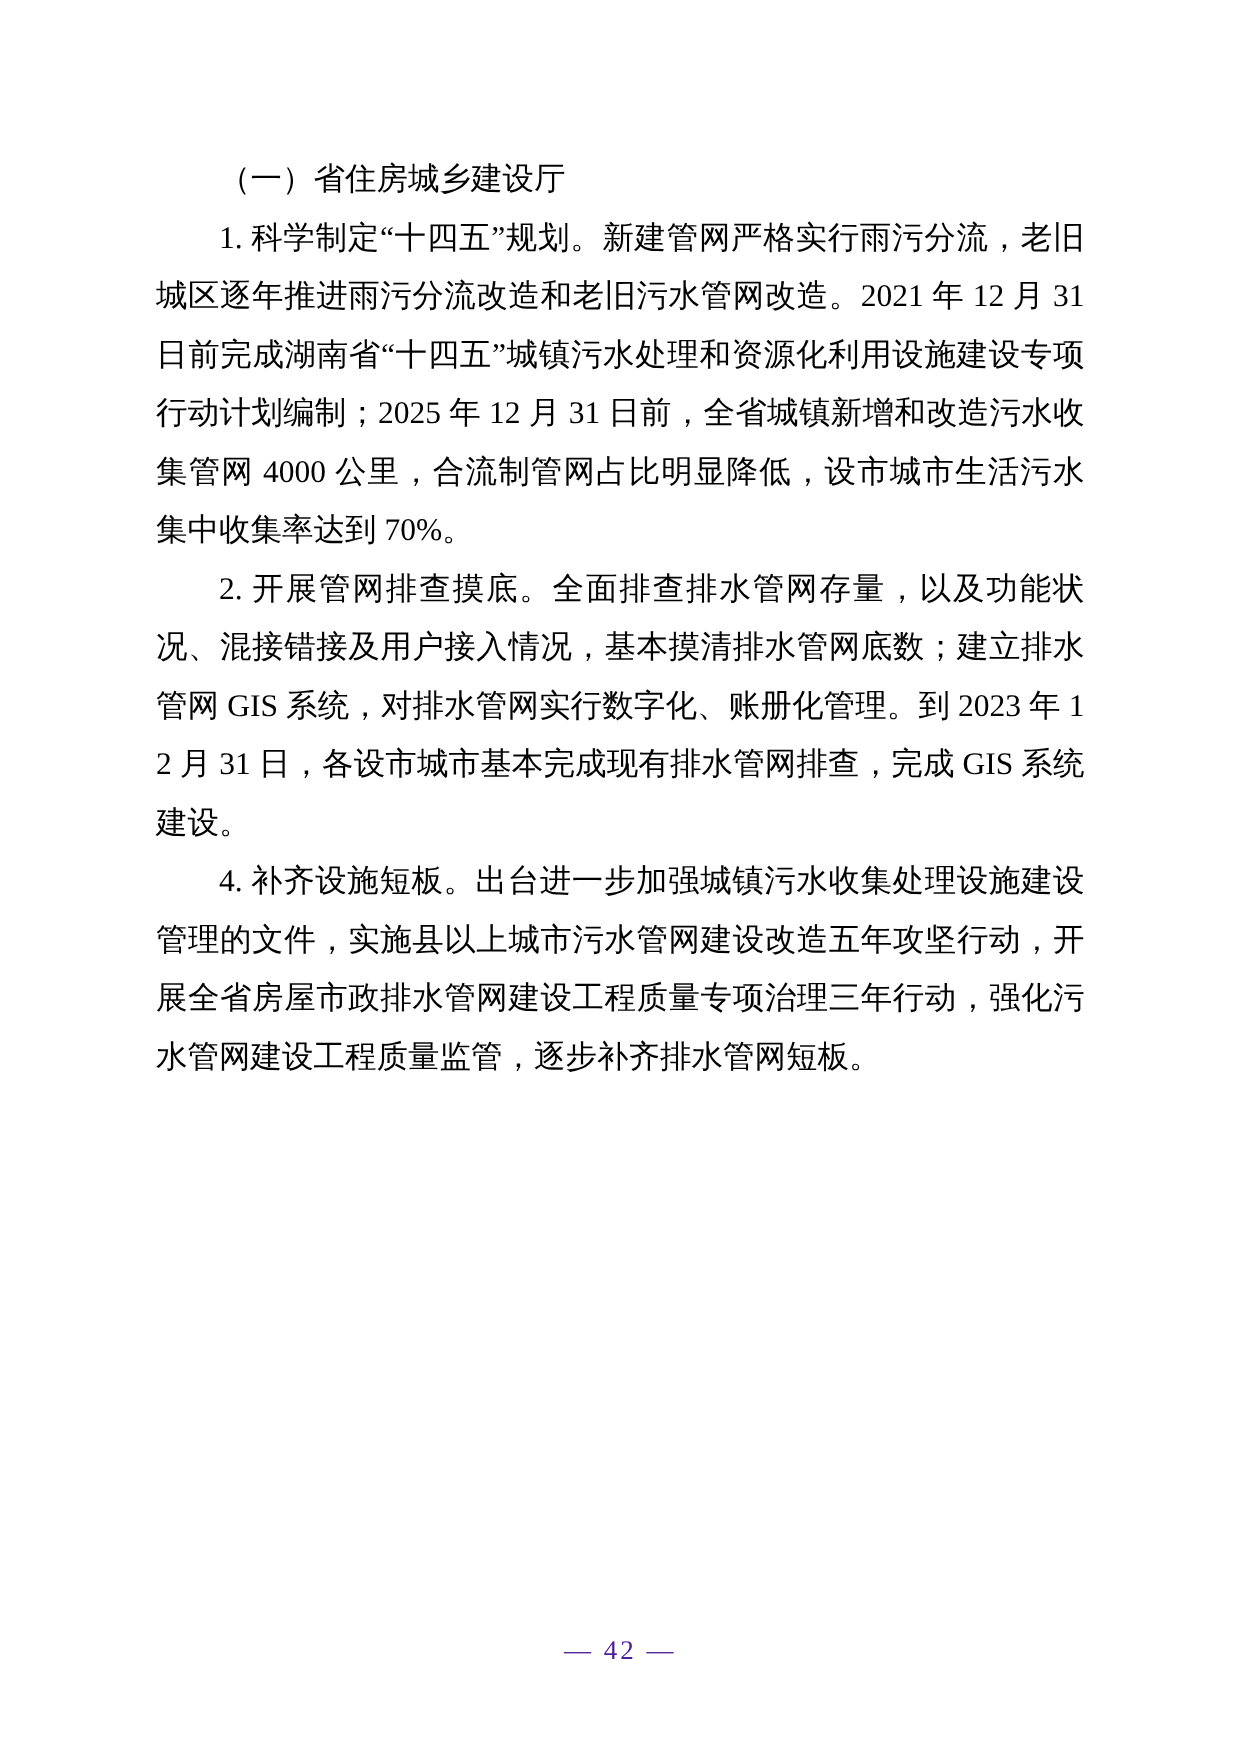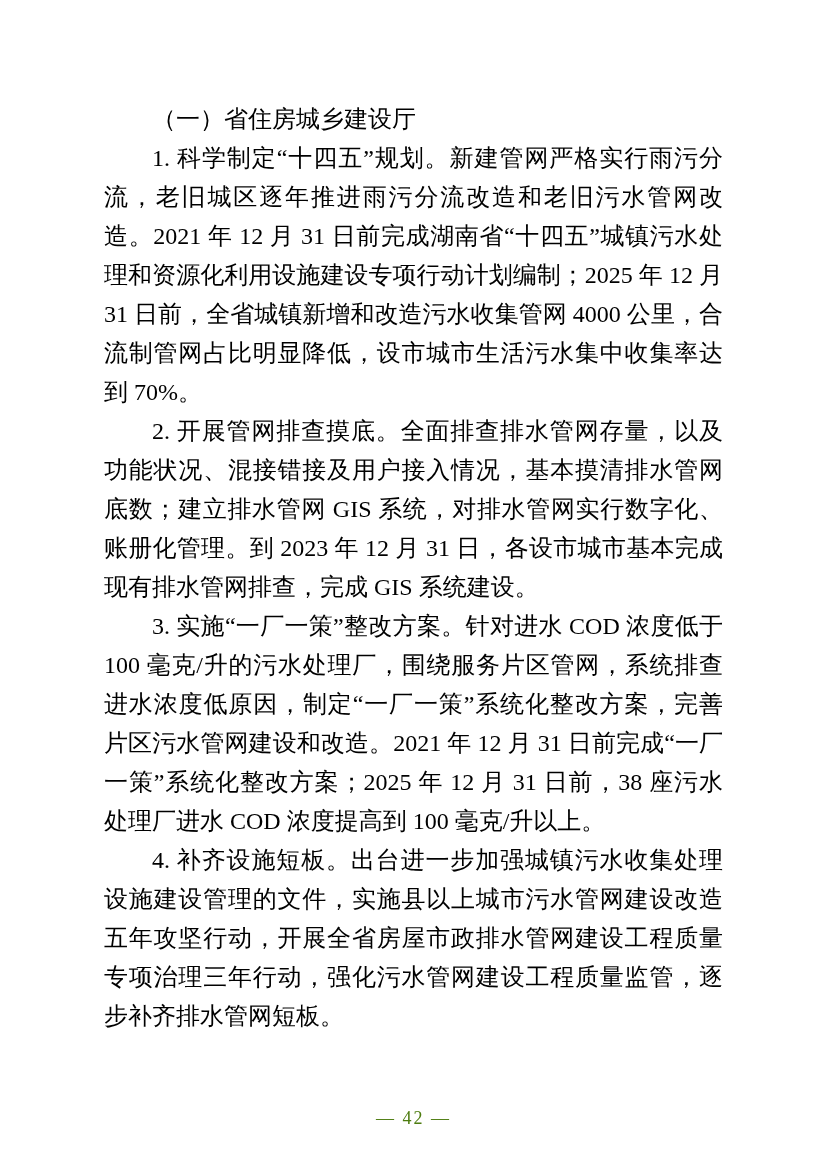--- a/index.html
+++ b/index.html
@@ -12,47 +12,46 @@
     width: 827px;
     height: 1169px;
     margin: 0 auto;
     background: #ffffff;
     box-sizing: border-box;
     padding: 100px 104px 0 104px;
     overflow: hidden;
   }
   .content {
     font-family: "Liberation Serif", "DejaVu Serif", serif;
-    font-size: 24px;
+    font-size: 21px;
     line-height: 39px;
     color: #000000;
     text-align: justify;
   }
   .para {
     margin: 0;
     text-indent: 2em;
     word-break: break-all;
   }
   .page-number {
     position: absolute;
     left: 0;
     right: 0;
-    bottom: 40px;
+    bottom: 58px;
     text-align: center;
     font-family: "Liberation Serif", "DejaVu Serif", serif;
     font-size: 18px;
-    color: #4d7c0f;
+    color: #4c1d95;
     letter-spacing: 2px;
   }
 </style>
 </head>
 <body>
 
 <div class="page">
   <div class="content">
     <p class="para heading">（一）省住房城乡建设厅</p>
     <p class="para">1. 科学制定“十四五”规划。新建管网严格实行雨污分流，老旧城区逐年推进雨污分流改造和老旧污水管网改造。2021 年 12 月 31 日前完成湖南省“十四五”城镇污水处理和资源化利用设施建设专项行动计划编制；2025 年 12 月 31 日前，全省城镇新增和改造污水收集管网 4000 公里，合流制管网占比明显降低，设市城市生活污水集中收集率达到 70%。</p>
     <p class="para">2. 开展管网排查摸底。全面排查排水管网存量，以及功能状况、混接错接及用户接入情况，基本摸清排水管网底数；建立排水管网 GIS 系统，对排水管网实行数字化、账册化管理。到 2023 年 12 月 31 日，各设市城市基本完成现有排水管网排查，完成 GIS 系统建设。</p>
-    <p class="para">3. 实施“一厂一策”整改方案。针对进水 COD 浓度低于 100 毫克/升的污水处理厂，围绕服务片区管网，系统排查进水浓度低原因，制定“一厂一策”系统化整改方案，完善片区污水管网建设和改造。2021 年 12 月 31 日前完成“一厂一策”系统化整改方案；2025 年 12 月 31 日前，38 座污水处理厂进水 COD 浓度提高到 100 毫克/升以上。</p>
     <p class="para">4. 补齐设施短板。出台进一步加强城镇污水收集处理设施建设管理的文件，实施县以上城市污水管网建设改造五年攻坚行动，开展全省房屋市政排水管网建设工程质量专项治理三年行动，强化污水管网建设工程质量监管，逐步补齐排水管网短板。</p>
   </div>
   <div class="page-number">— 42 —</div>
 </div>
 
 </body></html>

